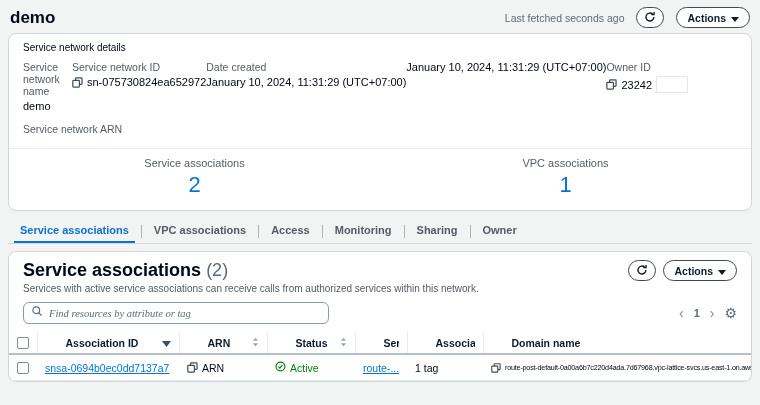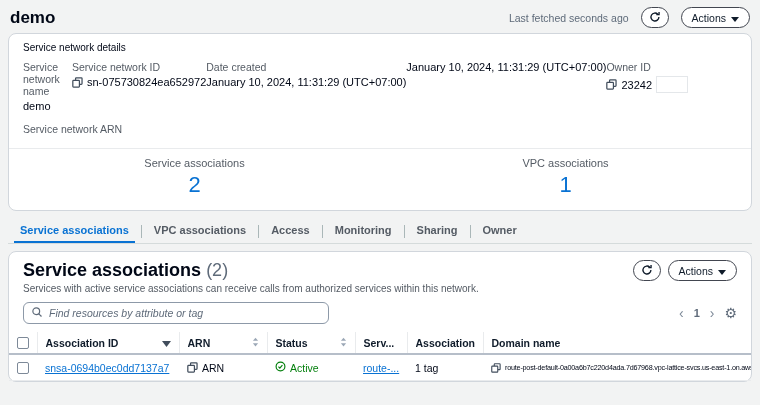--- a/index.html
+++ b/index.html
@@ -9,21 +9,21 @@
     font-family:"Liberation Sans","DejaVu Sans",sans-serif;
     color:#000716;
     font-size:12px;
   }
   .topbar { display:flex; justify-content:space-between; align-items:center; padding:7px 10px 5px 10px; }
   .page-title { font-size:17px; font-weight:bold; }
   .topbar-right { display:flex; align-items:center; gap:12px; }
   .muted { color:#5f6b7a; font-size:10.5px; }
   .btn {
     background:#fff; border:1.5px solid #424650; border-radius:12px;
-    font-weight:normal; font-size:10.5px; color:#0f1b2a;
+    font-weight:bold; font-size:10.5px; color:#0f1b2a;
     padding:2px 10px; height:21px; display:inline-flex; align-items:center; gap:5px; cursor:pointer;
     font-family:inherit;
   }
   .icon-btn { width:28px; justify-content:center; padding:2px 0; }
   .panel { background:#fff; border:1px solid #d1d6dc; border-radius:8px; margin:0 8px; }
   .panel-header { padding:8px 14px 4px 14px; }
   .panel-header h2 { font-size:10px; font-weight:normal; }
   .count { color:#5f6b7a; font-weight:normal; }
   .fields { display:grid; grid-template-columns:repeat(6,1fr); row-gap:11px; padding:4px 14px 10px 14px; }
   .field-label { color:#545b64; font-size:10.5px; margin-bottom:3px; }
@@ -40,31 +40,31 @@
   .tabs { display:flex; align-items:center; margin:8px 8px 0 8px; border-bottom:1px solid #d5dbdb; height:25px; }
   .tab { padding:4px 12px 6px 12px; font-size:11px; font-weight:bold; color:#545b64; cursor:pointer; position:relative; white-space:nowrap; }
   .tab.active { color:#0972d3; }
   .tab.active::after { content:""; position:absolute; left:6px; right:6px; bottom:-1px; height:2.5px; background:#0972d3; }
   .tab-divider { width:1px; height:13px; background:#aab7b8; }
   .panel2 { margin-top:7px; }
   .panel2-header { display:flex; justify-content:space-between; align-items:flex-start; padding:8px 14px 0 14px; }
   .panel2-desc { color:#545b64; font-size:10px; margin-top:2px; }
   .panel2-buttons { display:flex; gap:7px; }
   .toolbar { display:flex; justify-content:space-between; align-items:center; padding:8px 14px; }
-  .search { width:306px; height:22px; border:1px solid #8d99a8; border-radius:6px; background:#fff; display:flex; align-items:center; gap:6px; padding:0 7px; }
+  .search { width:306px; height:22px; border:1px solid #8d99a8; border-radius:6px; background:#fff; display:flex; align-items:center; gap:6px; padding:0 7px;font-family:Liberation Serif, serif; }
   .search input { border:none; outline:none; flex:1; font-size:10.5px; font-family:inherit; color:#0f1b2a; background:transparent; }
   .search input::placeholder { color:#5f6b7a; font-style:italic; }
   .toolbar-right { display:flex; align-items:center; gap:10px; color:#5f6b7a; }
   .chev { font-size:14px; color:#7d8998; cursor:pointer; line-height:1; background:none; border:none; font-family:inherit; }
   .pagenum { font-size:11px; font-weight:bold; color:#5f6b7a; cursor:pointer; background:none; border:none; font-family:inherit; }
   .gear-btn { background:none; border:none; cursor:pointer; color:#5f6b7a; font-size:14px; line-height:1; }
   table { width:100%; border-collapse:collapse; table-layout:fixed; }
   th { text-align:left; font-size:10.5px; font-weight:bold; padding:4px 8px; border-bottom:2px solid #b6bec9; color:#0f1b2a; }
   th:not(:last-child) { border-right:1px solid #e9ebed; }
-  .th-inner { display:flex; align-items:center; justify-content:space-between; gap:4px; overflow:hidden; white-space:nowrap; cursor:pointer; }
+  .th-inner { display:flex; align-items:center; justify-content:space-between; gap:4px; overflow:hidden; white-space:nowrap; cursor:pointer;margin-left:20px; }
   td { font-size:10.5px; padding:6px 8px; border-bottom:1px solid #e9ebed; white-space:nowrap; overflow:hidden; }
   .link { color:#0972d3; text-decoration:underline; cursor:pointer; }
   .status { color:#037f0c; display:flex; align-items:center; gap:4px; }
   .cell-flex { display:flex; align-items:center; gap:4px; }
   .domain-text { font-size:7.2px; letter-spacing:-0.2px; }
   input[type="checkbox"] {
     appearance:none; width:12px; height:12px; border:1.5px solid #7d8998; border-radius:2px; background:#fff; cursor:pointer; vertical-align:middle;
   }
   svg { flex:none; }
 </style>

